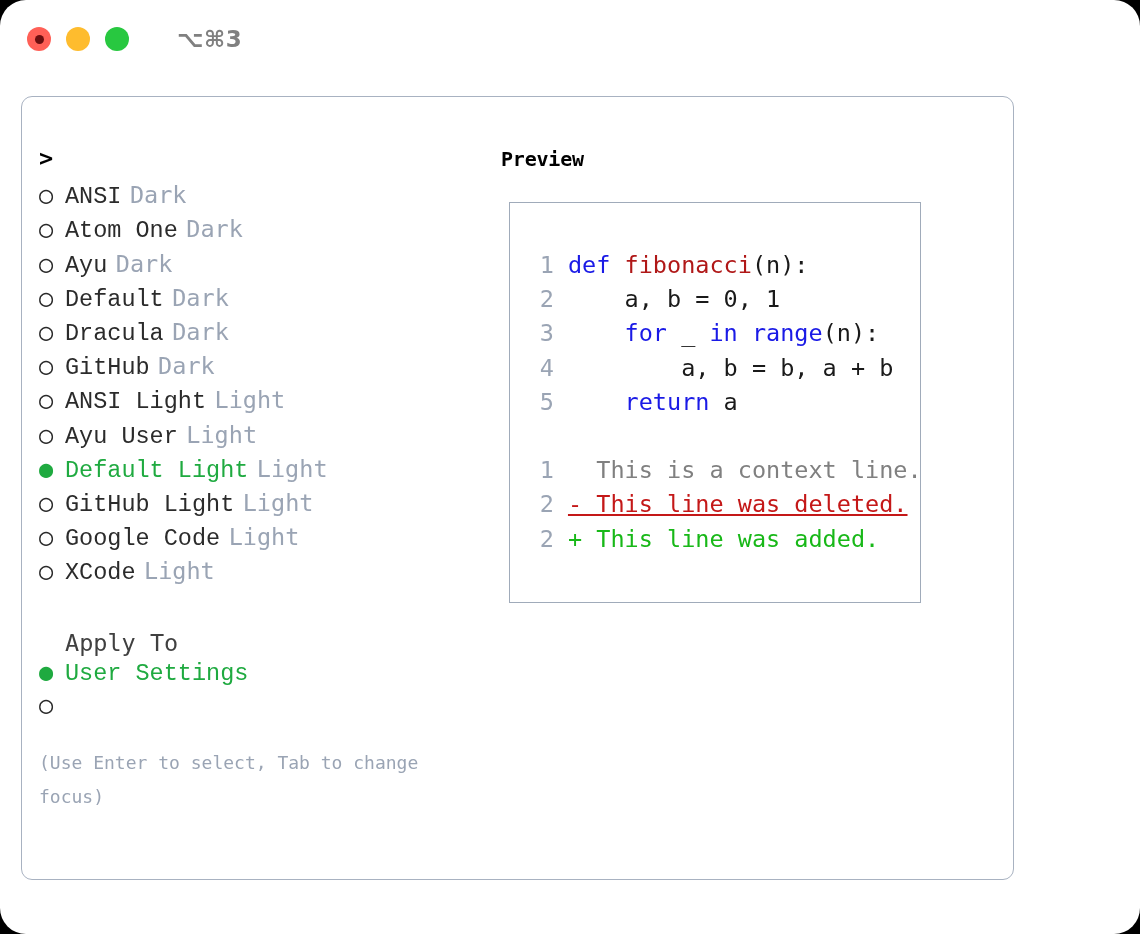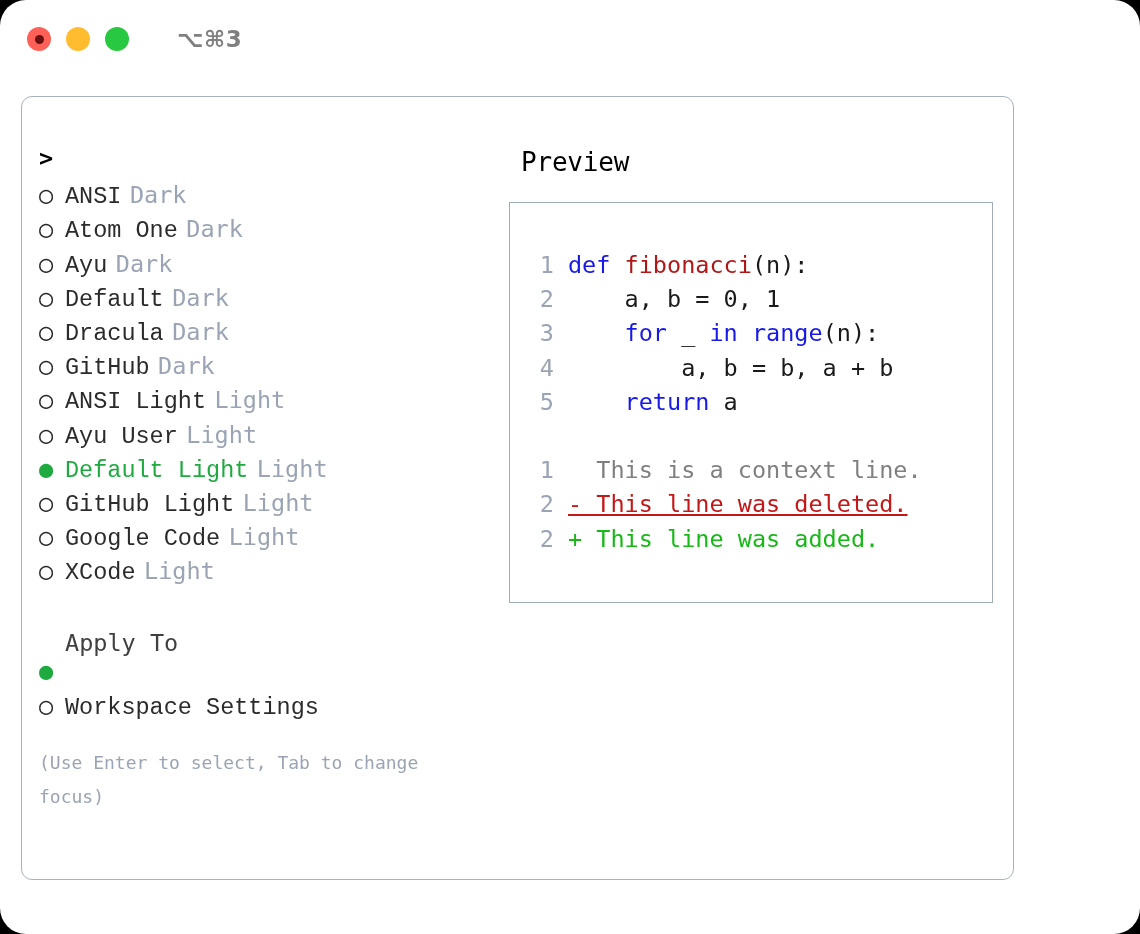--- a/index.html
+++ b/index.html
@@ -134,31 +134,30 @@
     font-size: 18px;
     line-height: 34.2px;
     color: #9aa4b4;
   }
 
   
   #preview-title {
     position: absolute;
     left: 479px;
     top: 50px;
-    font-size: 26px;
-    font-weight: normal;
+    font-size: 20px;
+    font-weight: bold;
     color: #000000;
     letter-spacing: -0.2px;
-    margin-left: 20px;
   }
   #preview-box {
     position: absolute;
     left: 487px;
     top: 105px;
-    width: 484px;
+    width: 412px;
     height: 401px;
     border: 1.6px solid #a0abba;
     background: #ffffff;
     box-sizing: border-box;
   }
   #code {
     position: absolute;
     left: 24px;
     top: 45px;
     font-size: 23.5px;
@@ -217,22 +216,22 @@
           <div class="row"><span class="marker">○</span><span class="label">XCode</span><span class="variant">Light</span></div>
         </div>
 
       <div class="spacer-sm"></div>
 
       <div class="section-heading">
         <span class="marker">○</span><span>Apply To</span>
       </div>
 
       <div id="apply-list">
-          <div class="row selected"><span class="marker">●</span></div>
-          <div class="row"><span class="marker">○</span><span class="label">Workspace Settings</span></div>
+          <div class="row selected"><span class="marker">●</span><span class="label">User Settings</span></div>
+          <div class="row"><span class="marker">○</span></div>
         </div>
 
     </div>
 
     <div id="hint">(Use Enter to select, Tab to change focus)</div>
 
     <div id="preview-title">Preview</div>
 
     <div id="preview-box">
       <div id="code"><span class="cline"><span class="lnum">1</span> <span class="kw">def </span><span class="fn">fibonacci</span><span class="plain">(n):</span></span><span class="cline"><span class="lnum">2</span> <span class="plain">    a, b = 0, 1</span></span><span class="cline"><span class="lnum">3</span> <span class="plain">    </span><span class="kw">for</span><span class="plain"> _ </span><span class="kw">in</span><span class="plain"> </span><span class="kw">range</span><span class="plain">(n):</span></span><span class="cline"><span class="lnum">4</span> <span class="plain">        a, b = b, a + b</span></span><span class="cline"><span class="lnum">5</span> <span class="plain">    </span><span class="kw">return</span><span class="plain"> a</span></span><span class="blank"></span><span class="cline"><span class="lnum">1</span> <span class="ctx">  This is a context line.</span></span><span class="cline"><span class="lnum">2</span> <span class="del">- This line was deleted.</span></span><span class="cline"><span class="lnum">2</span> <span class="add">+ This line was added.</span></span></div>

